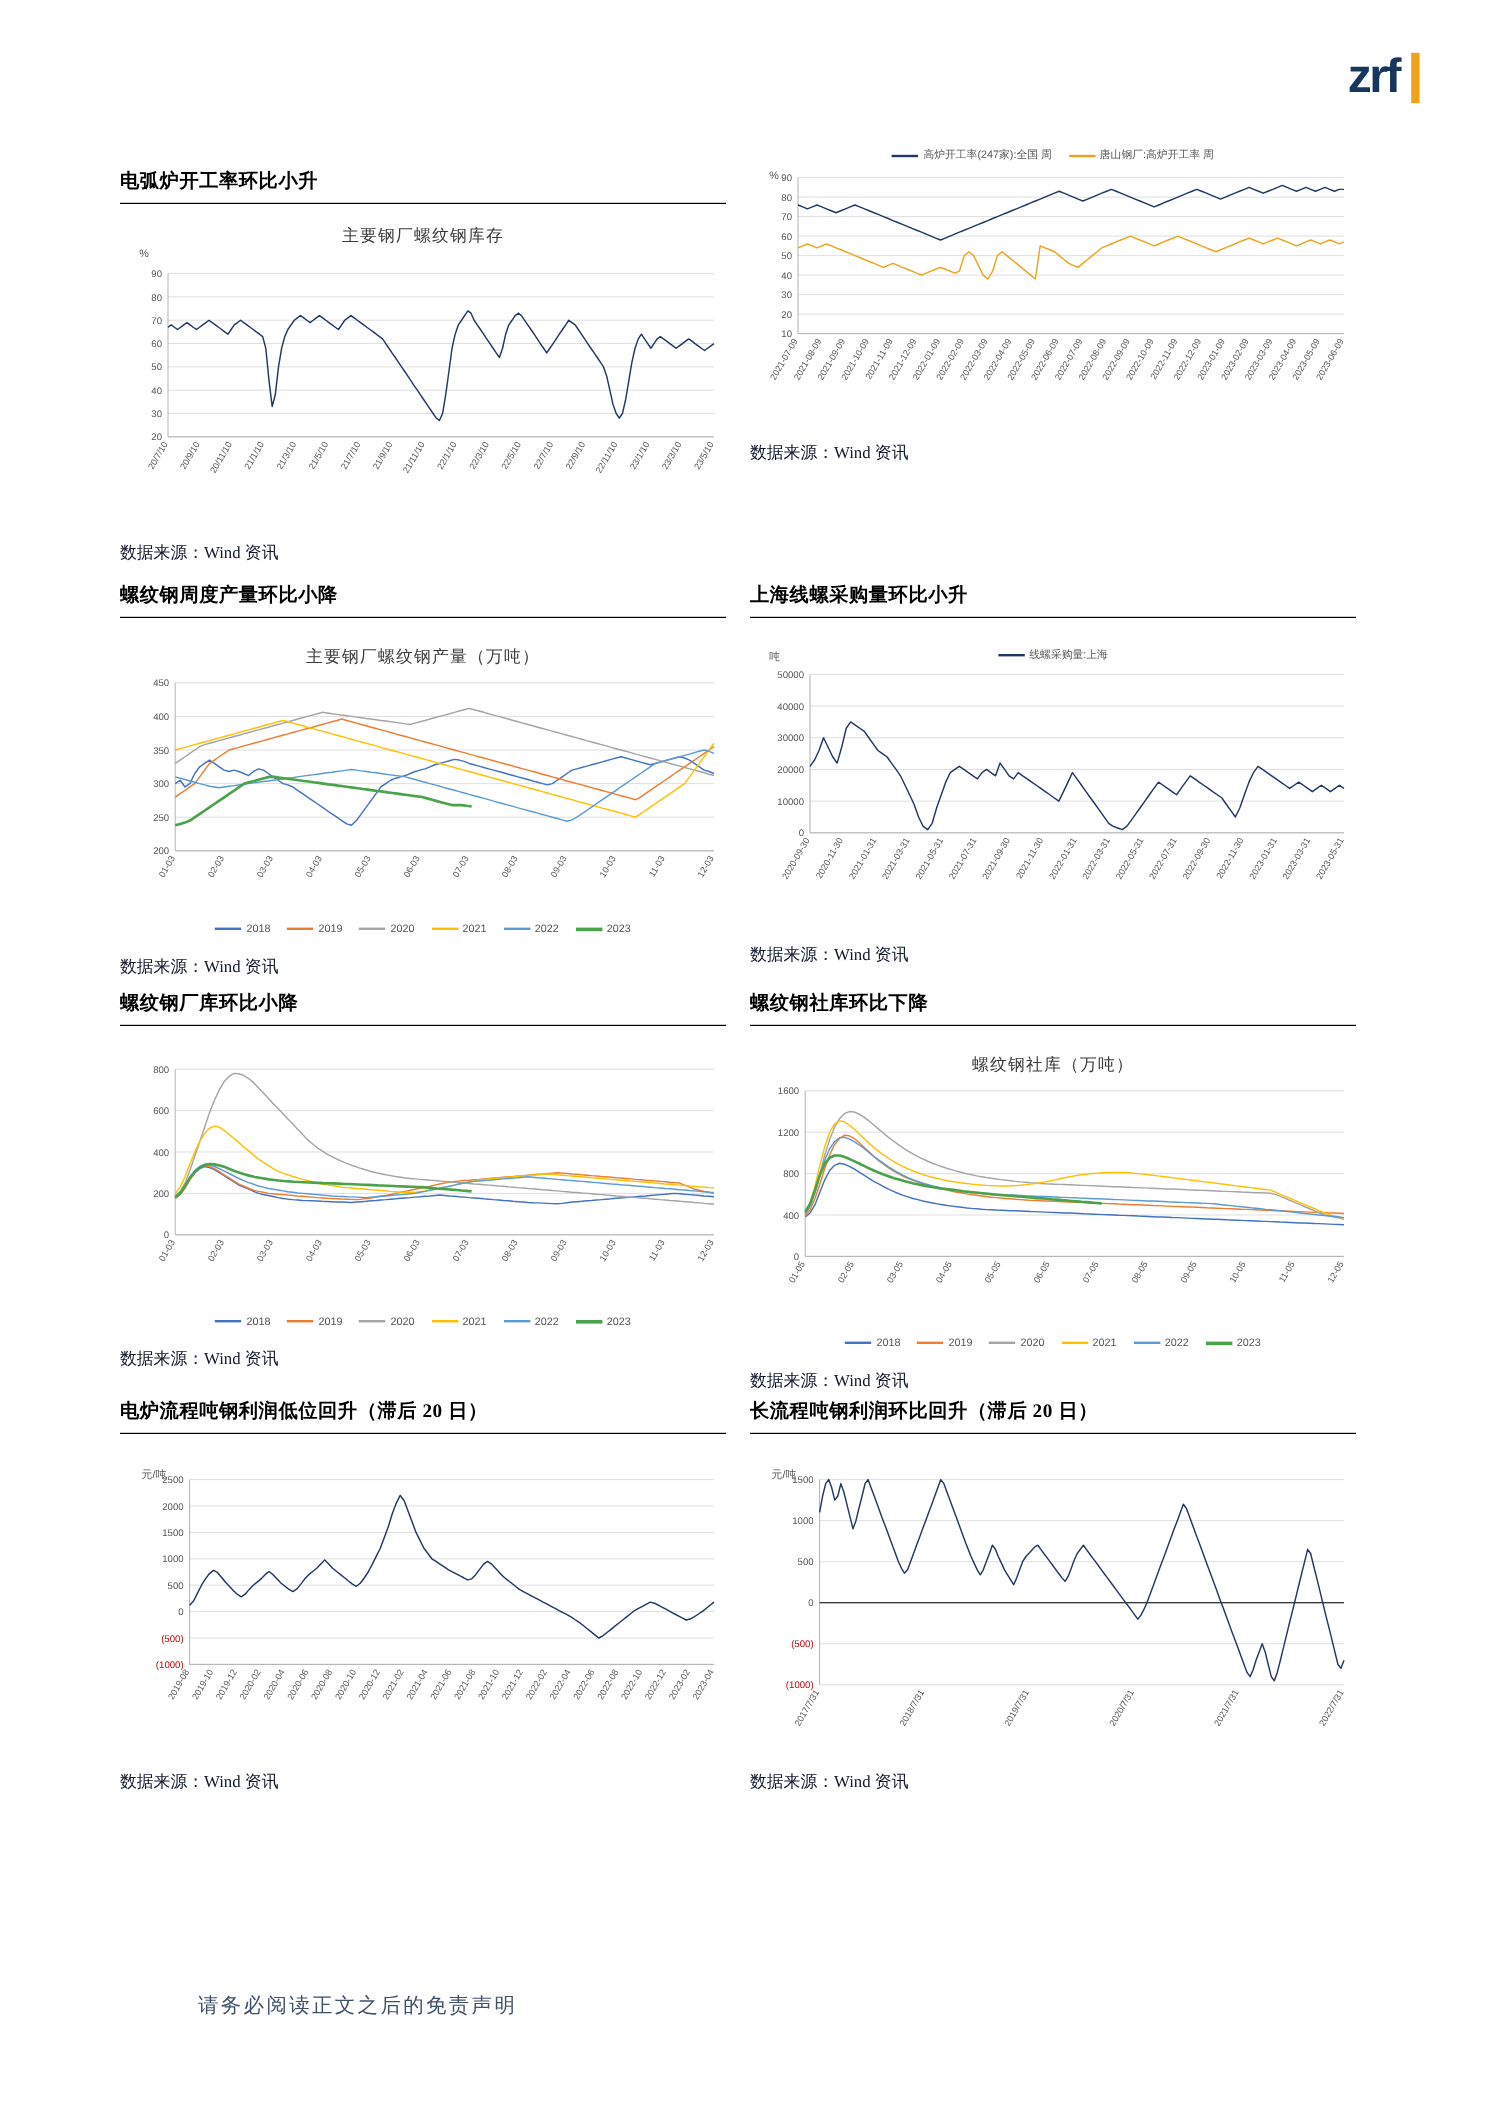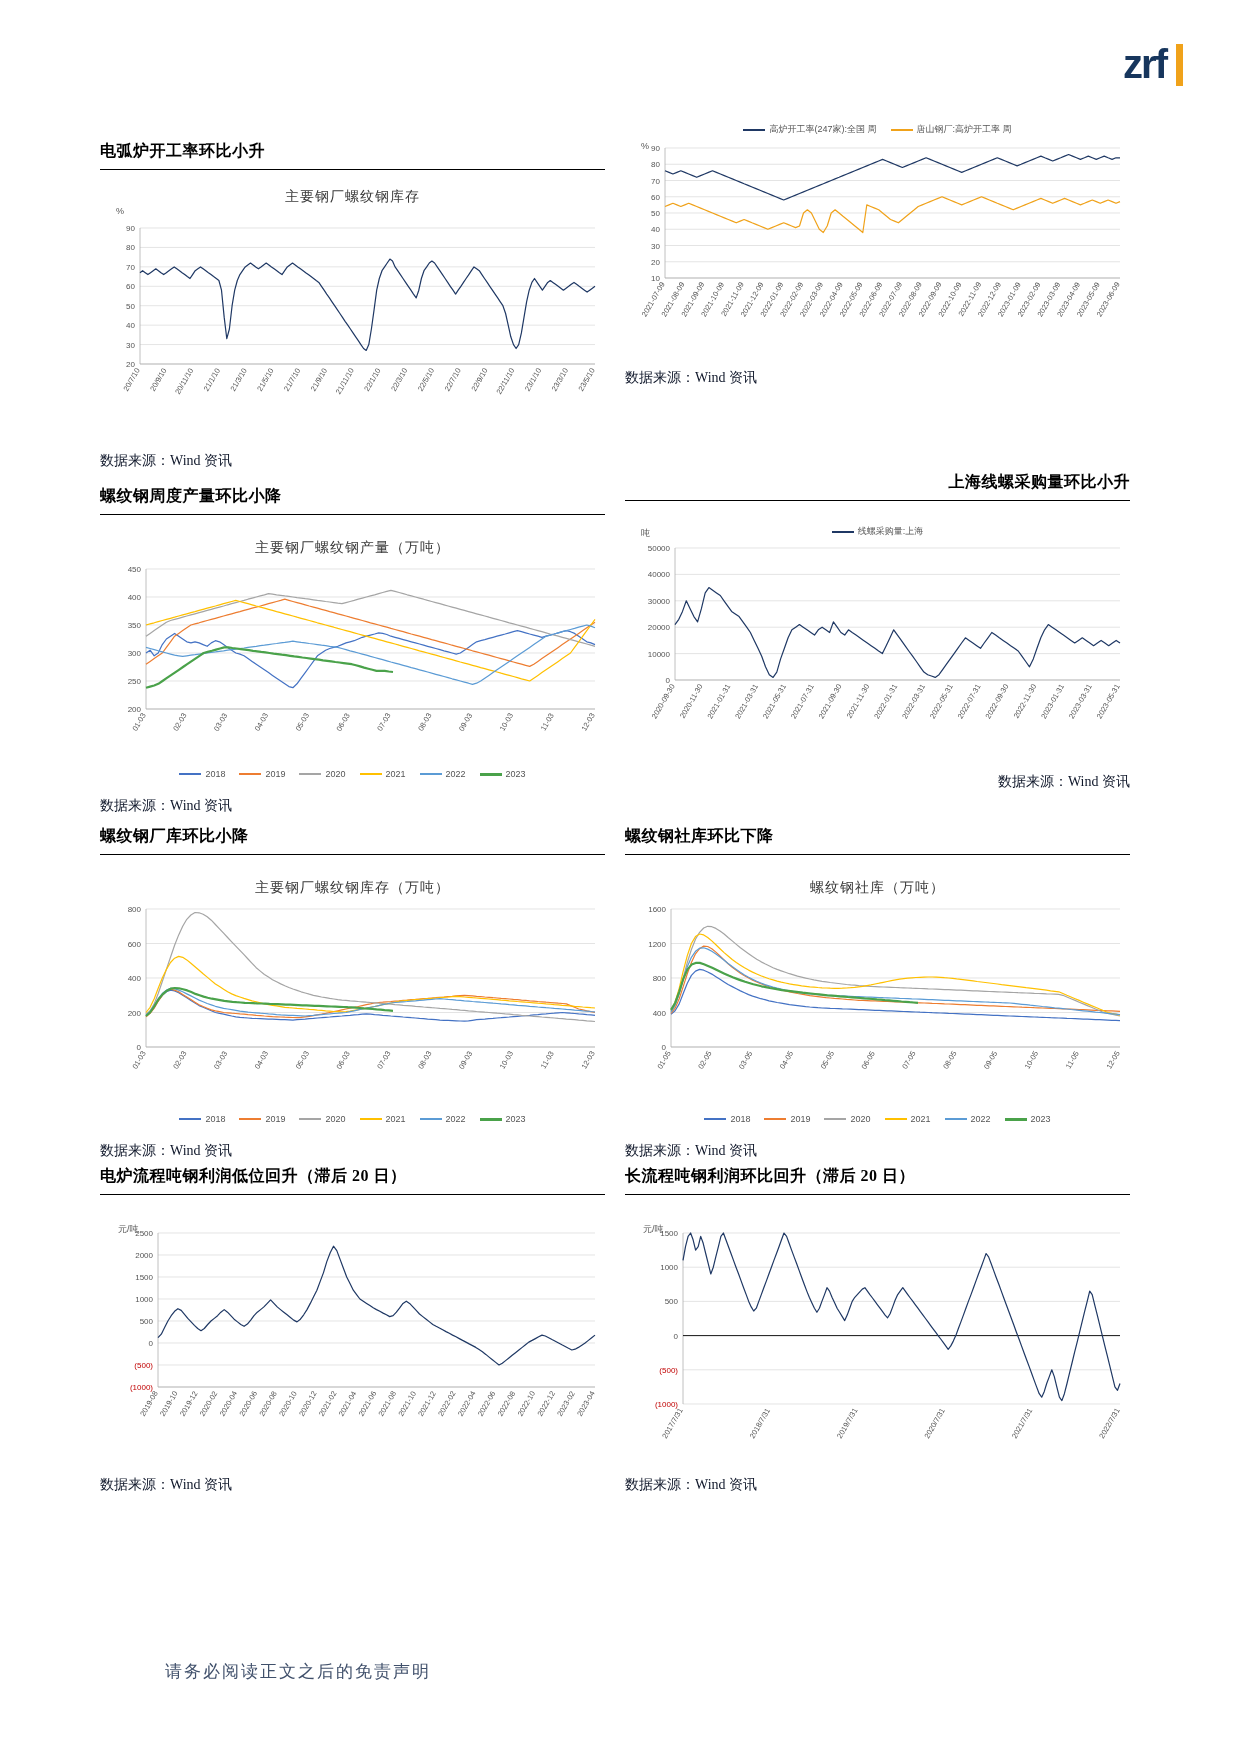--- a/index.html
+++ b/index.html
@@ -278,21 +278,21 @@
           </span>
           <span class="legend-item">
             <i class="legend-swatch" style="background: rgb(74, 162, 74); height: 3px;"></i>
             <span>2023</span>
           </span>
         </div>
     </div>
     <div class="source" style="margin-top:18px;">数据来源：Wind 资讯</div>
   </div>
 
-  <div class="section col-right" style="top:436px;text-align:right;">
+  <div class="section col-right" style="top:450px;">
     <div class="sec-title">上海线螺采购量环比小升</div>
     <div class="chart-box" style="margin-top:24px;">
       <div class="legend-row">
         <span class="legend-item">
           <i class="legend-swatch" style="background:#1f3864"></i>
           <span>线螺采购量:上海</span>
         </span>
       </div>
       <span class="axis-unit" style="left:16px; top:2px;">吨</span>
       <svg width="505" height="225" viewBox="0 0 505 225">
@@ -337,21 +337,20 @@
             <text x="495" y="148" class="xlbl" transform="rotate(-60 495 148)" text-anchor="end">2023-05-31</text>
           </g>
       </svg>
     </div>
     <div class="source" style="margin-top:10px;">数据来源：Wind 资讯</div>
   </div>
 
   <div class="section col-left" style="top:790px;">
     <div class="sec-title">螺纹钢厂库环比小降</div>
     <div class="chart-box" style="margin-top:24px;">
-      <div class="chart-title">主要钢厂螺纹钢库存（万吨）</div>
       <svg width="505" height="215" viewBox="0 0 505 215">
         <g id="c5-grid">
             <line x1="46" y1="150" x2="495" y2="150" class="gridline"></line>
             <line x1="46" y1="115.5" x2="495" y2="115.5" class="gridline"></line>
             <line x1="46" y1="81" x2="495" y2="81" class="gridline"></line>
             <line x1="46" y1="46.5" x2="495" y2="46.5" class="gridline"></line>
             <line x1="46" y1="12" x2="495" y2="12" class="gridline"></line>
             <line x1="46" y1="12" x2="46" y2="150" class="axisline"></line>
             <line x1="46" y1="150" x2="495" y2="150" class="axisline"></line>
           </g>

